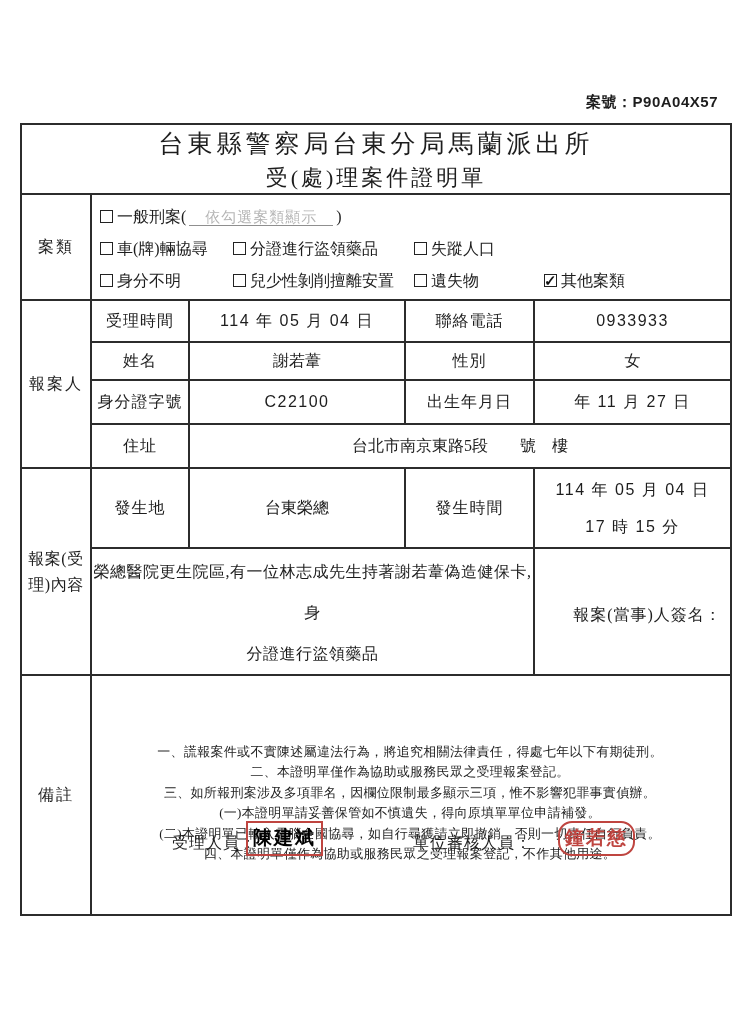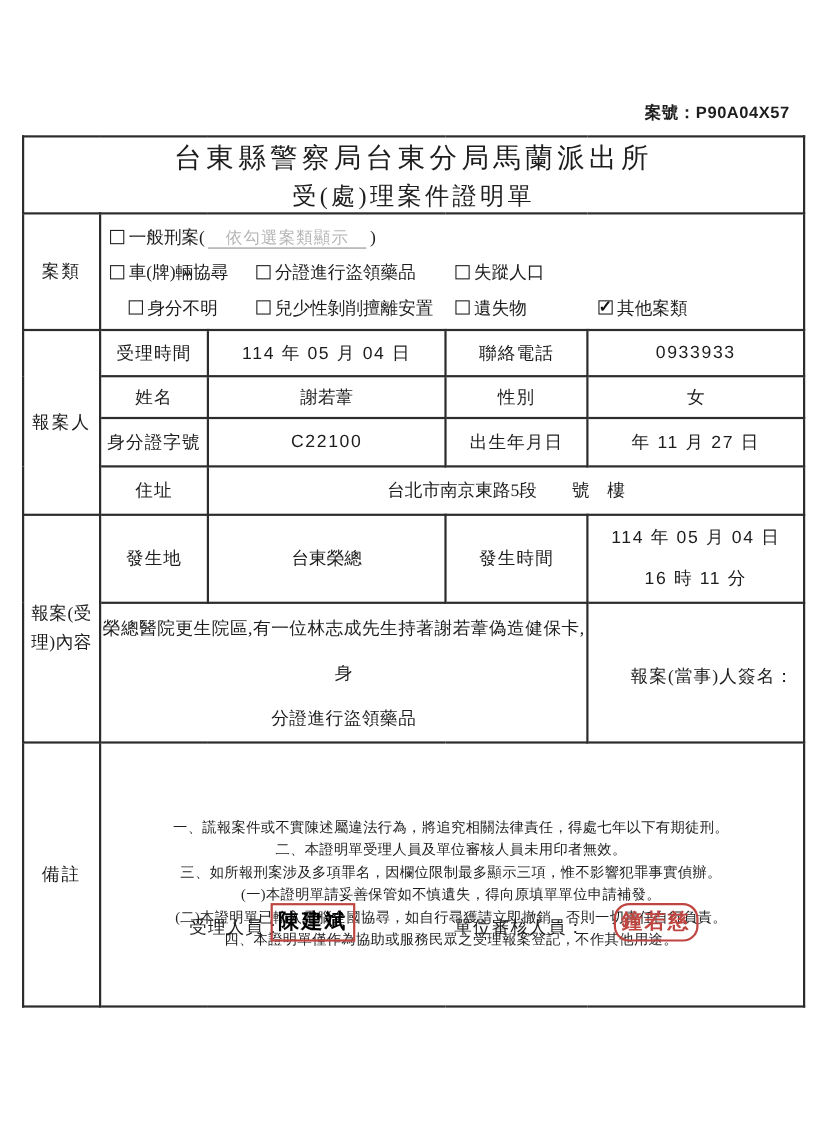--- a/index.html
+++ b/index.html
@@ -89,21 +89,21 @@
           <span class="ct-item" style="left:8px">
             <span class="cb"></span><span>一般刑案</span><span>(</span><span class="placeholder">依勾選案類顯示</span><span>)</span>
           </span>
         </div>
         <div class="ct-row">
           <span class="ct-item" style="left:8px"><span class="cb"></span><span>車(牌)輛協尋</span></span>
           <span class="ct-item" style="left:141px"><span class="cb"></span><span>分證進行盜領藥品</span></span>
           <span class="ct-item" style="left:322px"><span class="cb"></span><span>失蹤人口</span></span>
         </div>
         <div class="ct-row">
-          <span class="ct-item" style="left:25px"><span class="cb"></span><span>身分不明</span></span>
+          <span class="ct-item" style="left:8px"><span class="cb"></span><span>身分不明</span></span>
           <span class="ct-item" style="left:141px"><span class="cb"></span><span>兒少性剝削擅離安置</span></span>
           <span class="ct-item" style="left:322px"><span class="cb"></span><span>遺失物</span></span>
           <span class="ct-item" style="left:452px"><span class="cb checked"></span><span>其他案類</span></span>
         </div>
       </td>
     </tr>
 
     <tr>
       <td class="hdr h40" rowspan="4">報案人</td>
       <td class="lbl h40">受理時間</td>
@@ -131,36 +131,36 @@
     <tr>
       <td class="hdr2 h78" rowspan="2">
         <div>報案(受</div>
         <div>理)內容</div>
       </td>
       <td class="lbl h78">發生地</td>
       <td class="h78">台東榮總</td>
       <td class="lbl h78">發生時間</td>
       <td class="num occur-time h78">
         <div>114 年 05 月 04 日</div>
-        <div>16 時 11 分</div>
+        <div>17 時 15 分</div>
       </td>
     </tr>
     <tr>
       <td class="desc-cell h80" colspan="3">
         <div>榮總醫院更生院區,有一位林志成先生持著謝若葦偽造健保卡,身</div>
         <div>分證進行盜領藥品</div>
       </td>
       <td class="sig-cell h80">報案(當事)人簽名：</td>
     </tr>
 
     <tr>
       <td class="hdr h222">備註</td>
       <td class="notes-cell h222" colspan="4">
         <div class="note-line">一、謊報案件或不實陳述屬違法行為，將追究相關法律責任，得處七年以下有期徒刑。</div>
-        <div class="note-line">二、本證明單受理人員及單位審核人員未用印者無效。</div>
+        <div class="note-line">二、本證明單僅作為協助或服務民眾之受理報案登記。</div>
         <div class="note-line">三、如所報刑案涉及多項罪名，因欄位限制最多顯示三項，惟不影響犯罪事實偵辦。</div>
         <div class="note-line">(一)本證明單請妥善保管如不慎遺失，得向原填單單位申請補發。</div>
         <div class="note-line">(二)本證明單已輸入電腦全國協尋，如自行尋獲請立即撤銷，否則一切責任自行負責。</div>
         <div class="note-line">四、本證明單僅作為協助或服務民眾之受理報案登記，不作其他用途。</div>
       </td>
     </tr>
   </tbody>
     </table>
 
   <div class="footer">

